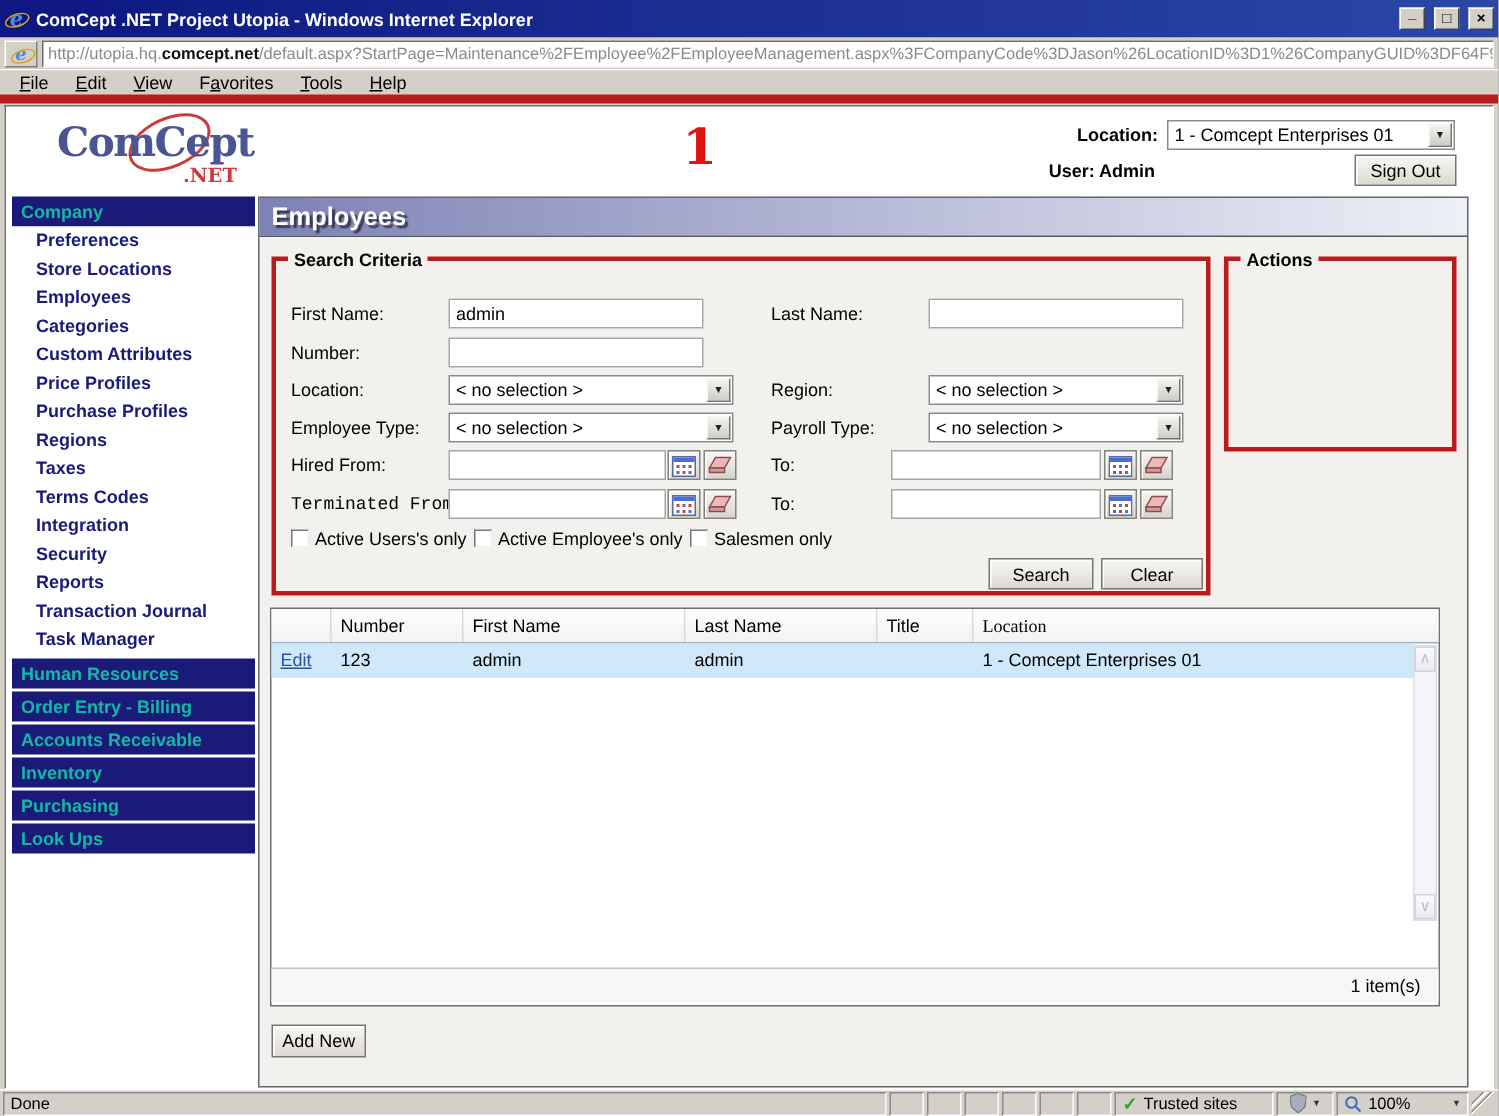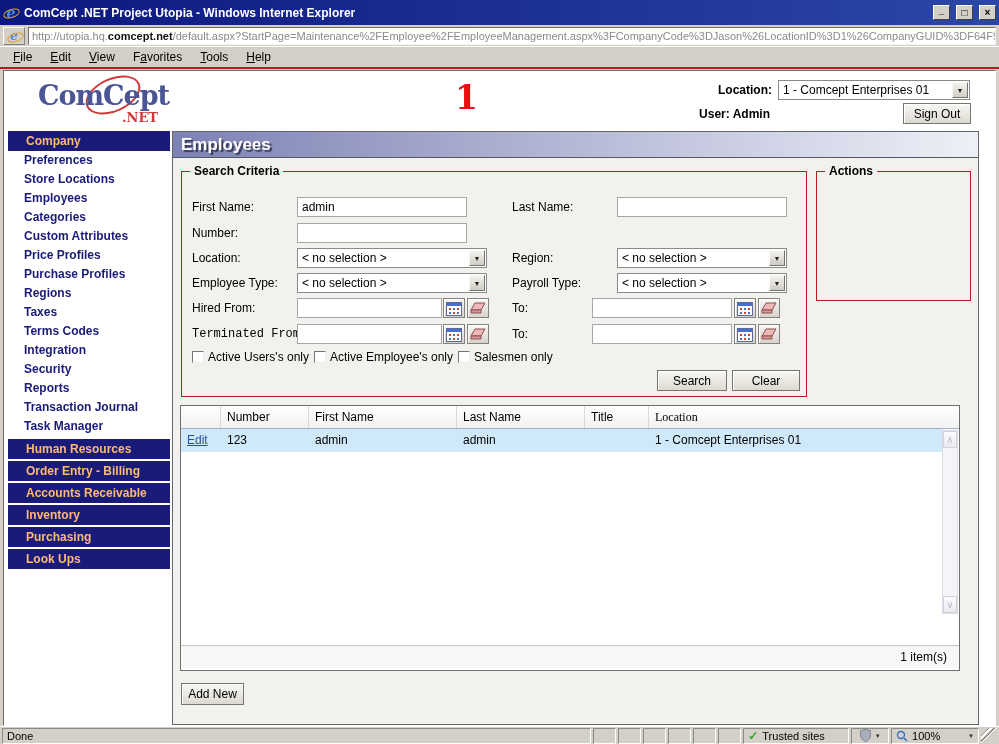--- a/index.html
+++ b/index.html
@@ -49,21 +49,21 @@
     border:1px solid; border-color:#6e6e6e #f4f4f4 #f4f4f4 #6e6e6e;
     line-height:16px; padding:0 3px; white-space:nowrap; overflow:hidden;
     font-size:11px; color:#8a8a8a;
   }
   .urlfield b { color:#111; }
 
   
   .menubar {
     position:absolute; left:0; top:47px; width:999px; height:22px;
     background:var(--chrome); display:flex; align-items:center; padding-left:4px;
-    border-bottom:2px solid #b91c1c;
+    border-bottom:6px solid #b91c1c;
   }
   .menuitem { padding:2px 9px; font-size:12px; }
   .menuitem .u { text-decoration:underline; }
 
   
   .viewport {
     position:absolute; left:3px; top:70px; width:993px; height:656px;
     background:#fff;
     border:1px solid; border-color:#6e6e6e #ffffff #ffffff #6e6e6e;
   }
@@ -96,22 +96,22 @@
   .btn {
     background:linear-gradient(#f8f8f5,#dcd9d0);
     border:1px solid #767570; box-shadow:inset 1px 1px 0 #fff;
     font-family:"Liberation Sans", sans-serif; font-size:12px; color:#000;
     text-align:center;
   }
 
   
   .sidebar { position:absolute; left:8px; top:131px; width:162px; }
   .side-head {
-    height:20px; line-height:20px; padding-left:18px;
-    background:var(--navy); color:#fdba74; font-weight:bold; font-size:12px;
+    height:20px; line-height:20px; padding-left:6px;
+    background:var(--navy); color:#14b8a6; font-weight:bold; font-size:12px;
   }
   .side-item {
     height:19px; line-height:19px; padding-left:16px;
     color:var(--navy); font-weight:bold; font-size:12px; background:#fff;
     white-space:nowrap; cursor:default;
   }
   .side-sections { margin-top:3px; }
   .side-sections .side-head { margin-bottom:2px; }
 
   
@@ -120,21 +120,21 @@
     background:var(--content_bg); border:1px solid #63666a;
   }
   .banner {
     position:absolute; left:0; top:0; right:0; height:26px;
     background:linear-gradient(90deg, var(--banner_from), var(--banner_to));
     color:#fff; font-weight:bold; font-size:17px; line-height:25px; padding-left:8px;
     text-shadow:2px 2px 1px rgba(40,42,66,.85);
     border-bottom:1px solid #55585c;
   }
 
-  .fieldset { position:absolute; border:1px solid #b91c1c; }
+  .fieldset { position:absolute; border:3px solid #b91c1c; }
   .fieldset > .legend {
     position:absolute; top:-8px; left:8px; background:var(--content_bg);
     padding:0 4px; font-weight:bold; font-size:12px;
   }
 
   .frow { position:absolute; left:0; right:0; height:21px; }
   .flabel { position:absolute; top:3px; font-size:12px; white-space:nowrap; }
   .ftext { position:absolute; top:0; height:20px; background:#fff;
     border:1px solid #a6a6a6; font:12px "Liberation Sans", sans-serif;
     padding:0 4px; }

